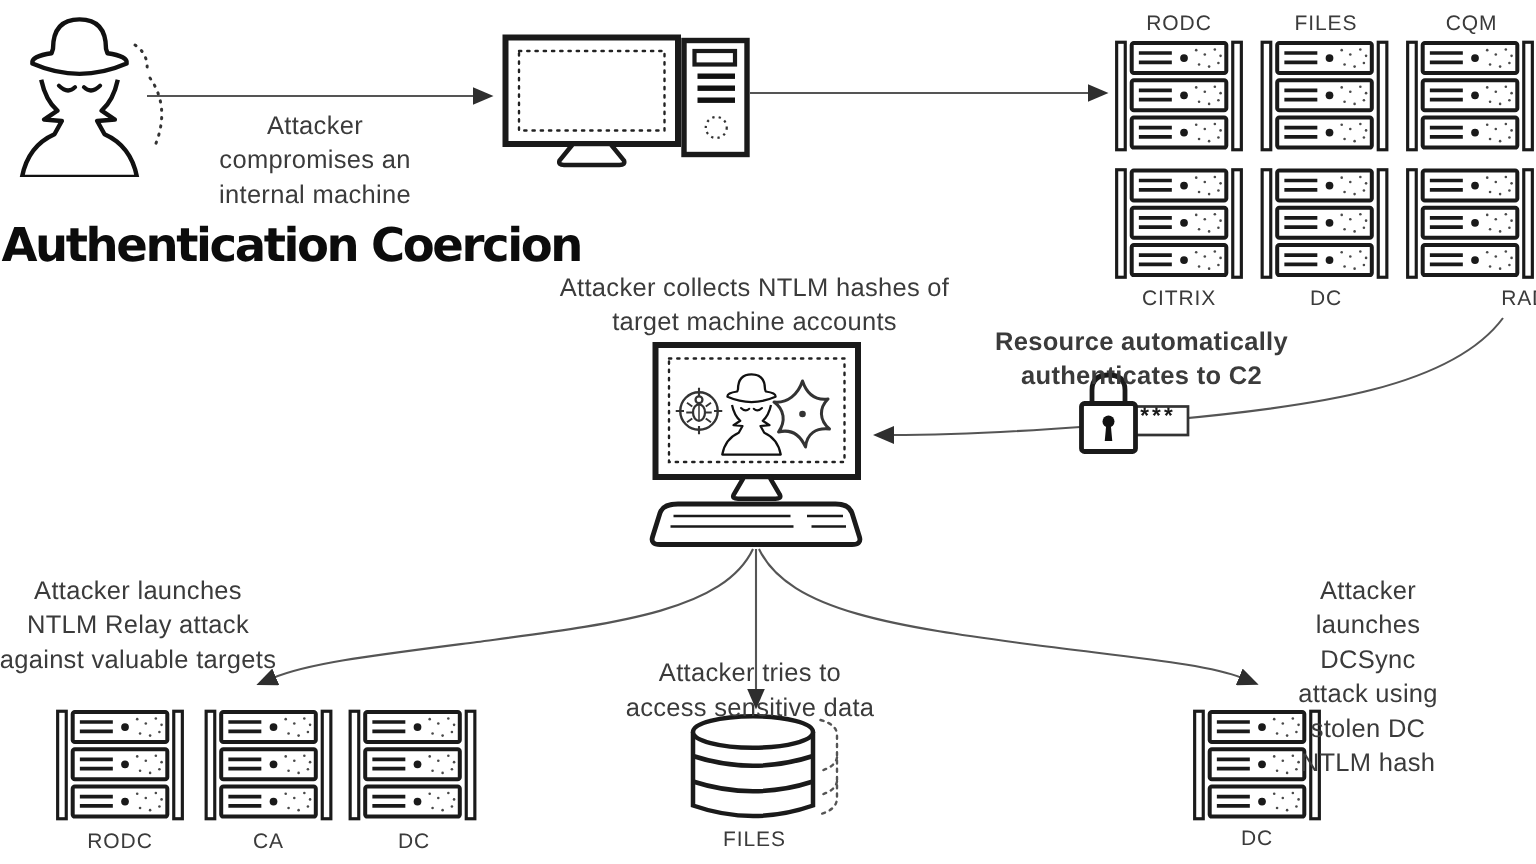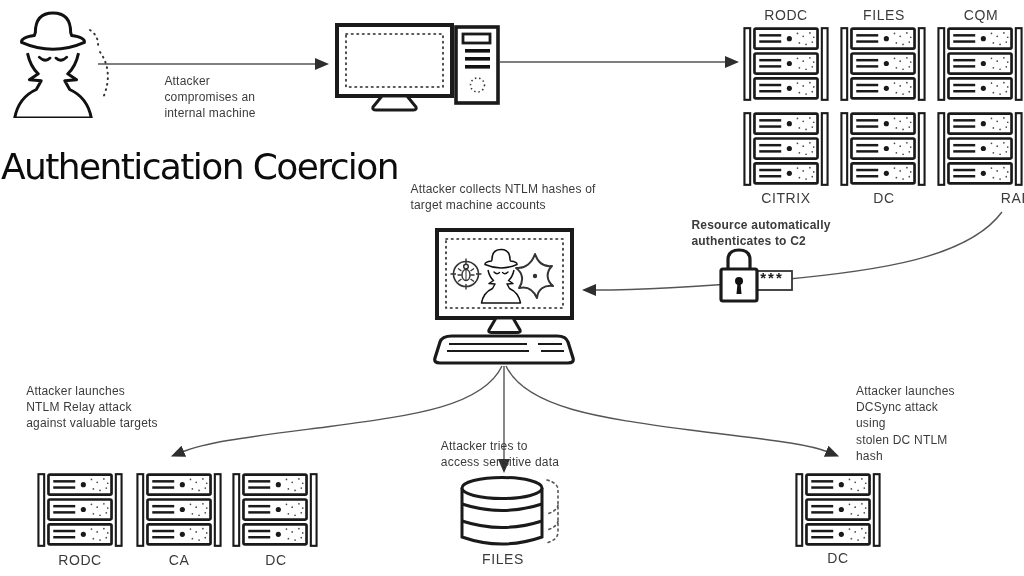--- a/index.html
+++ b/index.html
@@ -1,27 +1,27 @@
 <!DOCTYPE html>
 <html><head>
 <meta charset="utf-8">
 <style>
   html,body{margin:0;padding:0;background:#fff;}
   body{width:1024px;height:576px;overflow:hidden;position:relative;font-family:"Liberation Sans",sans-serif;}
   .stage{position:absolute;inset:0;width:1024px;height:576px;}
   svg.art{position:absolute;top:0;left:0;display:block;}
   .note{
     position:absolute;transform:translateX(-50%);
-    font-size:12px;line-height:1.35;color:#3b3b3b;text-align:left;
+    font-size:17px;line-height:1.35;color:#3b3b3b;text-align:center;
     white-space:pre-line;letter-spacing:.2px;
   }
   .title{
     position:absolute;left:1px;top:146px;
-    font-family:"DejaVu Sans",sans-serif;font-weight:400;
-    font-size:36px;letter-spacing:-1.6px;color:#0c0c0c;white-space:nowrap;
+    font-family:"DejaVu Sans",sans-serif;font-weight:700;
+    font-size:31px;letter-spacing:-1.6px;color:#0c0c0c;white-space:nowrap;
   }
   .rlabel{
     position:absolute;transform:translateX(-50%);
     font-size:14px;color:#3b3b3b;letter-spacing:.6px;white-space:nowrap;
   }
   .mask{
     position:absolute;left:772px;top:270px;transform:translateX(-50%);
     font-size:15px;font-weight:bold;color:#1a1a1a;letter-spacing:2px;line-height:1;
   }
 </style>

